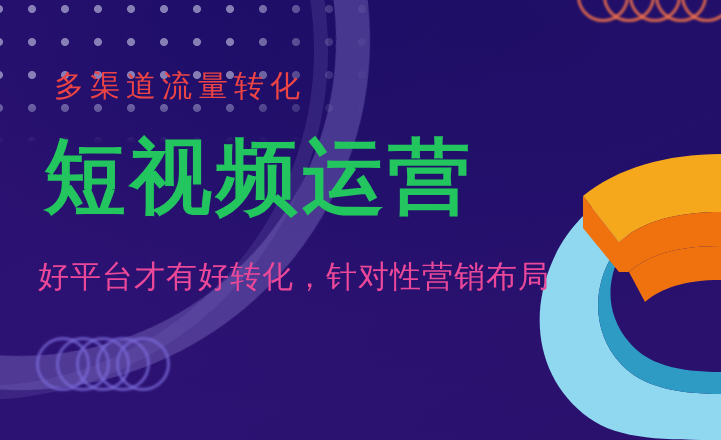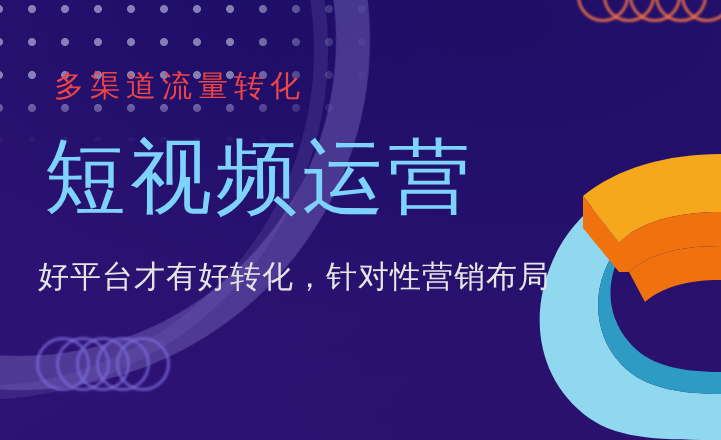--- a/index.html
+++ b/index.html
@@ -143,33 +143,33 @@
     font-weight: 400;
     white-space: nowrap;
     font-family: "Liberation Sans", "DejaVu Sans", sans-serif;
   }
   .headline {
     position: absolute;
     left: 44px;
     top: 136px;
     font-size: 82px;
     line-height: 1;
-    font-weight: 400;
-    color: #7dd3fc;
+    font-weight: 700;
+    color: #22c55e;
     letter-spacing: 4px;
     white-space: nowrap;
     font-family: "Liberation Sans", "DejaVu Sans", sans-serif;
   }
   .subline {
     position: absolute;
     left: 38px;
     top: 258px;
     font-size: 31px;
     line-height: 1.2;
-    color: #e5e5e5;
+    color: #ec4899;
     letter-spacing: 1px;
     white-space: nowrap;
     font-family: "Liberation Serif", "DejaVu Serif", serif;
   }
 </style>
 </head>
 <body>
 
 <div id="banner">
 

